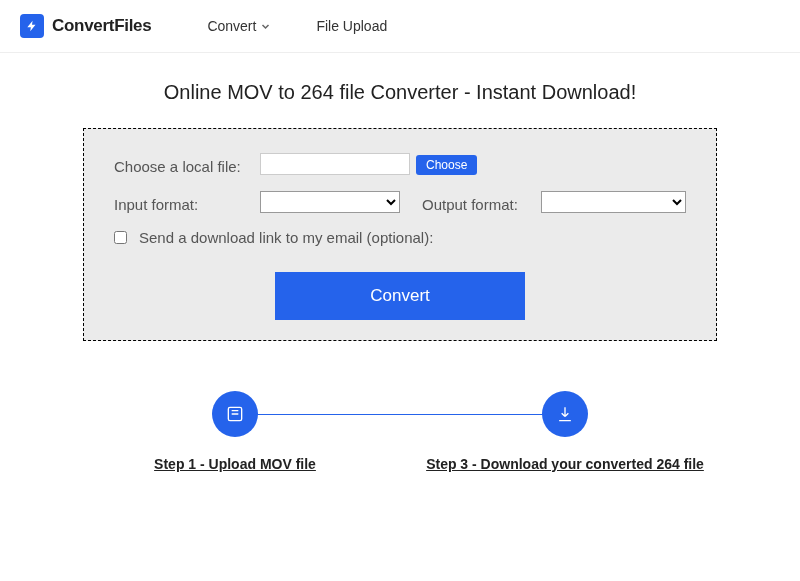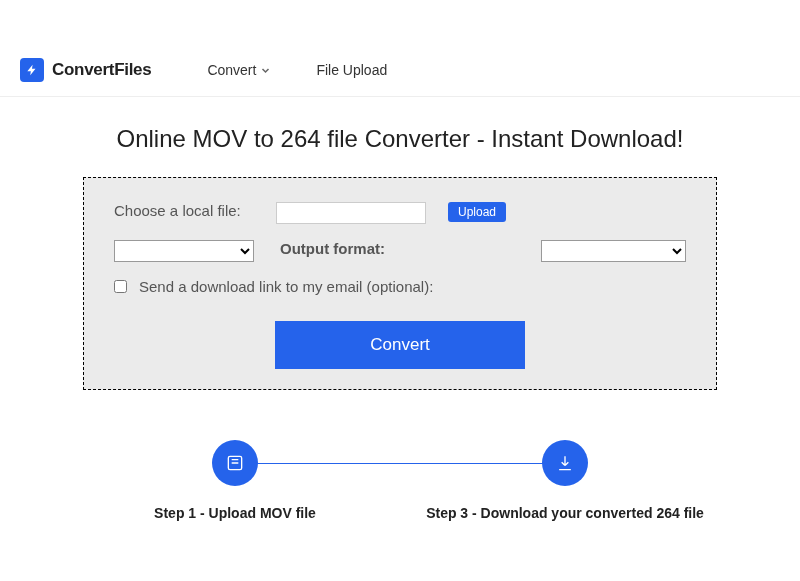--- a/index.html
+++ b/index.html
@@ -1,46 +1,46 @@
 <!DOCTYPE html>
 <html><head>
 <meta charset="utf-8">
 <style>
   * { box-sizing: border-box; margin: 0; padding: 0; }
   body { font-family: -apple-system, BlinkMacSystemFont, "Segoe UI", Arial, sans-serif; color: #222; background: #fff; }
-  .header { display: flex; align-items: center; padding: 14px 20px; border-bottom: 1px solid #eee; margin-top: 44px; }
+  .header { display: flex; align-items: center; padding: 14px 20px; border-bottom: 1px solid #eee; }
   .logo-wrap { display: flex; align-items: center; gap: 8px; margin-right: 56px; }
   .logo-icon { width: 24px; height: 24px; background: #2563eb; border-radius: 4px; display: flex; align-items: center; justify-content: center; }
   .logo-icon svg { width: 14px; height: 14px; fill: #fff; }
   .logo-text { font-weight: 800; font-size: 17px; letter-spacing: -0.3px; }
   .nav { display: flex; gap: 46px; }
   .nav-item { font-size: 14px; color: #333; cursor: pointer; display: flex; align-items: center; gap: 5px; }
   .chev { display: inline-block; }
   .chev svg { width: 9px; height: 9px; stroke: #666; fill: none; stroke-width: 2; }
   .main { max-width: 800px; margin: 0 auto; padding: 28px 20px 10px; text-align: center; }
   h1 { font-size: 28px; font-weight: 700; margin-bottom: 10px; }
-  .subtitle { font-size: 24px; font-weight: 400; color: #222; margin-bottom: 24px; }
+  .subtitle { font-size: 20px; font-weight: 400; color: #222; margin-bottom: 24px; }
   .panel { background: #ebebeb; border: 1px dashed #000; padding: 24px 30px 20px; text-align: left; max-width: 634px; margin: 0 auto 50px; }
-  .row { display: flex; align-items: flex-start; gap: 22px; margin-bottom: 16px; font-size: 15px; color: #555; }
+  .row { display: flex; align-items: flex-end; gap: 6px; margin-bottom: 16px; font-size: 15px; color: #555; }
   .row label { color: #555; }
   .lbl1 { width: 140px; }
   .file-input { width: 150px; height: 22px; background: #fff; border: 1px solid #ccc; }
   .browse-btn { background: #2563eb; color: #fff; border: none; padding: 3px 10px; font-size: 12px; border-radius: 3px; cursor: pointer; }
   .row2 label:first-child { width: 140px; }
   .select { width: 140px; height: 22px; background: #fff; border: 1px solid #999; font-size: 13px; }
   .select-wide { width: 145px; }
-  .out-lbl { margin-left: 4px; font-weight: bold; }
+  .out-lbl { margin-left: 16px; }
   .spacer { flex: 1; }
   .check-row { display: flex; align-items: center; gap: 12px; font-size: 15px; color: #555; margin-bottom: 26px; }
   .check-row input { margin: 0; }
   .convert-wrap { text-align: center; }
   .convert-btn { background: #2563eb; color: #fff; border: none; padding: 14px 0; width: 250px; font-size: 17px; cursor: pointer; }
   .howto { font-size: 21px; font-weight: 500; margin-bottom: 26px; }
   .steps { display: flex; justify-content: center; gap: 0; align-items: flex-start; max-width: 660px; margin: 0 auto; }
-  .step { flex: 1; text-align: center; position: relative; }
+  .step { flex: 1; text-align: center; position: relative; text-decoration: underline; }
   .step-icon { width: 46px; height: 46px; background: #2563eb; border-radius: 50%; margin: 0 auto 18px; display: flex; align-items: center; justify-content: center; }
   .step-icon svg { width: 20px; height: 20px; stroke: #fff; fill: none; stroke-width: 1.6; }
   .step-label { font-size: 14px; font-weight: 600; color: #222; line-height: 1.35; padding: 0 8px; }
   .connector { position: absolute; top: 23px; right: -50%; width: 100%; height: 1px; background: #2563eb; z-index: -1; }
 </style>
 </head>
 <body>
 
 <div class="header">
   <div class="logo-wrap">
@@ -66,23 +66,24 @@
   </div>
 </div>
 
 <div class="main">
   <div class="subtitle">Online MOV to 264 file Converter - Instant Download!</div>
 
   <div class="panel">
     <div class="row">
       <label class="lbl1">Choose a local file:</label>
       <input type="text" class="file-input" style="">
-      <button class="browse-btn">Upload</button>
+      <button class="browse-btn">Choose</button>
     </div>
     <div class="row row2">
+      <label>Input format:</label>
       <select class="select"></select>
       <label class="out-lbl">Output format:</label>
       <span class="spacer"></span>
       <select class="select select-wide"></select>
     </div>
     <div class="check-row">
       <input type="checkbox" style="">
       <label>Send a download link to my email (optional):</label>
     </div>
     <div class="convert-wrap">

